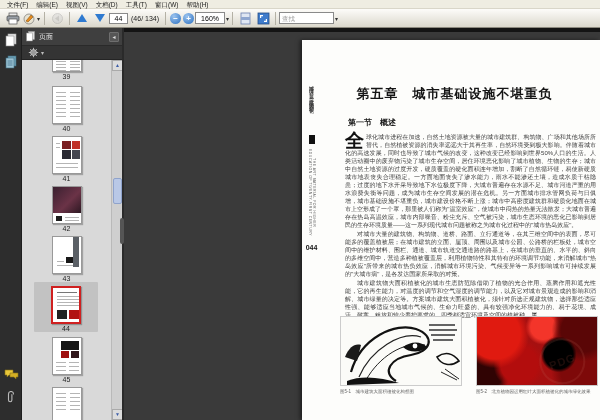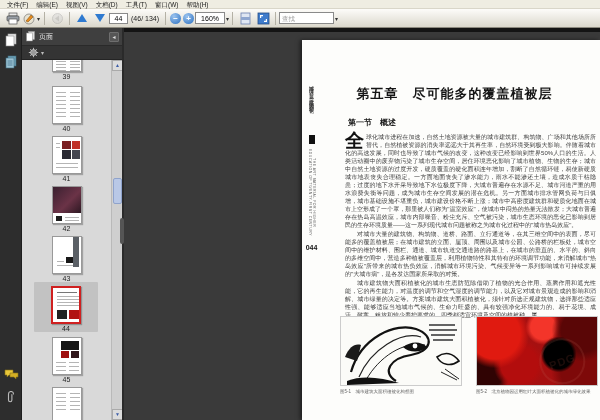--- a/index.html
+++ b/index.html
@@ -361,21 +361,21 @@
 
   <div class="page">
 
     <div class="v-strip">
       <div class="v-cn">城市环境设计·第五章 建筑环境大面积植被化</div>
       <div class="v-mark"></div>
       <div class="v-en">THE ART MATERIAL FOR HIGHER EDUCATION OF TWENTY-FIRST CENTURY</div>
       <div class="pagenum">044</div>
     </div>
 
-    <div class="page-title">第五章　尽可能多的覆盖植被层</div>
+    <div class="page-title">第五章　城市基础设施不堪重负</div>
     <div class="section-head">第一节　概述</div>
 
     <div class="body-text">
       <p><span class="drop">全</span><span>球化城市进程在加速，自然土地资源被大量的城市建筑群、构筑物、广场和其他场所所替代，自然植被资源的消失率远远大于其再生率，自然环境受到极大影响。伴随着城市化的高速发展，同时也导致了城市气候的改变，这种改变已经影响到世界50%人口的生活。人类活动圈中的废弃物污染了城市生存空间，居住环境恶化影响了城市植物、生物的生存；城市中自然土地资源的过度开发，硬质覆盖的硬化面积连年增加，割断了自然循环链，易使新硬质城市地表丧失合理稳定。一方面地面丧失了渗水能力，雨水不能渗还土壤，造成水质干枯隐患；过度的地下水开采导致地下水位极度下降，大城市普遍存在水源不足、城市河道严重的用水浪费失衡等问题，成为城市生存空间发展的潜在危机。另一方面城市排水管网负荷与日俱增，城市基础设施不堪重负，城市建设价格不断上涨；城市中高密度建筑群和硬质化地面在城市上空形成了一个罩，那里被人们称为"温室效应"，使城市中闷热的热量无法散发；大城市普遍存在热岛高温效应，城市内部噪音、粉尘充斥、空气被污染，城市生态环境的恶化已影响到居民的生存环境质量——这一系列现代城市问题被称之为城市化过程中的"城市热岛效应"。</span></p>
       <p>对城市大量的建筑物、构筑物、道桥、路面、立行通道等，在其三维空间中的表面，尽可能多的覆盖植被层；在城市建筑的立面、屋顶、周围以及城市公园、公路桥的栏板处，城市空间中的维护材料、围栏、通道、城市轨道交通道路的路基上，在城市的垂直的、水平的、斜向的多维空间中，营造多种植被覆盖层，利用植物特性和其特有的环境调节功能，来消解城市"热岛效应"所带来的城市热负效应，消解城市环境污染、气候变异等一系列影响城市可持续发展的"大城市病"，是各发达国家所采取的对策。</p>
       <p>城市建筑物大面积植被化的城市生态防范除借助了植物的光合作用、蒸腾作用和遮光性能，它的再生能力，对温度的调节和空气湿度的调节能力，以及它对城市景观造成的影响和消解、城市绿量的决定等。方案城市建筑大面积植被化，须针对所选正规建筑物，选择那些适应性强、能够适应当地城市气候的、生命力旺盛的、具有较强净化环境能力的、易于花境、成活、耐寒、粗放和较少养护要求的、四季都适宜环境及空间的植被种、属。</p>
     </div>
 
     <div class="figures">
       <div>

